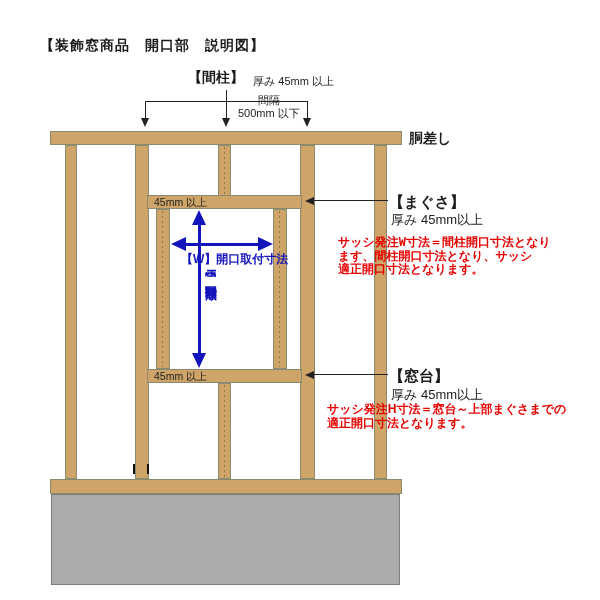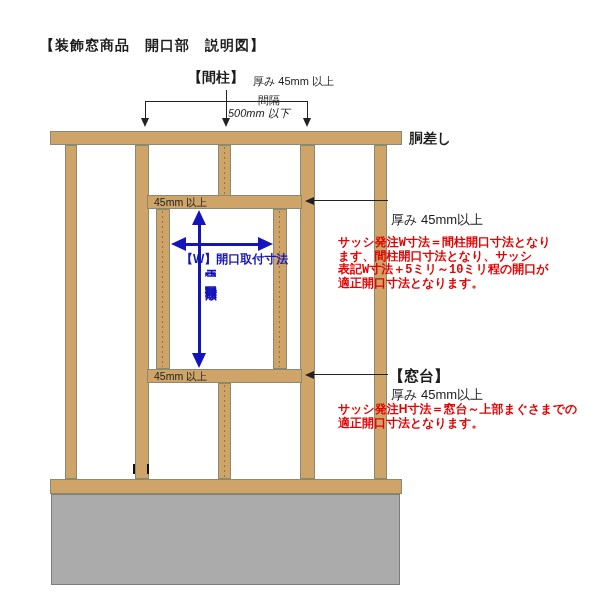--- a/index.html
+++ b/index.html
@@ -46,21 +46,21 @@
   <div class="abs lbl-bold" style="left:188px;top:62px;">【間柱】</div>
   <div class="abs lbl-sm" style="left:253px;top:67px;">厚み 45mm 以上</div>
   <div class="bline-v" style="left:226px;top:83px;height:28px;"></div>
   <div class="bline-h" style="left:145px;top:94px;width:162px;"></div>
   <div class="bline-v" style="left:145px;top:94px;height:17px;"></div>
   <div class="bline-v" style="left:307px;top:94px;height:17px;"></div>
   <div class="arr-down" style="left:141px;top:111px;"></div>
   <div class="arr-down" style="left:222px;top:111px;"></div>
   <div class="arr-down" style="left:303px;top:111px;"></div>
   <div class="abs lbl-sm" style="left:258px;top:86px;">間隔</div>
-  <div class="abs lbl-sm" style="left:228px;top:99px;font-style:italic;">500mm 以下</div>
+  <div class="abs lbl-sm" style="left:238px;top:99px;">500mm 以下</div>
 
   <div class="wood" style="left:50px;top:124px;width:352px;height:14px;"></div>
   <div class="abs lbl-bold" style="left:409px;top:123px;">胴差し</div>
 
   <div class="wood" style="left:65px;top:138px;width:12px;height:334px;"></div>
   <div class="wood" style="left:135px;top:138px;width:14px;height:334px;"></div>
   <div class="wood" style="left:300px;top:138px;width:15px;height:334px;"></div>
   <div class="wood" style="left:374px;top:138px;width:13px;height:334px;"></div>
 
   <div class="wood" style="left:218px;top:138px;width:13px;height:52px;"></div>
@@ -90,32 +90,32 @@
   <div class="bl-head-right" style="left:258px;top:230px;"></div>
   <div class="abs blue-lbl" style="left:181px;top:244px;">【W】開口取付寸法</div>
 
   <div class="bl-head-up" style="left:192px;top:203px;"></div>
   <div class="bl-line-v" style="left:198px;top:216px;height:132px;"></div>
   <div class="bl-head-down" style="left:192px;top:346px;"></div>
   <div class="abs blue-lbl blue-lbl-v" style="left:202px;top:262px;height:95px;">【H】開口取付寸法</div>
 
   <div class="arr-left" style="left:305px;top:190px;"></div>
   <div class="bline-h" style="left:313px;top:193px;width:75px;"></div>
+  <div class="abs lbl-bold-lg" style="left:389px;top:186px;">【まぐさ】</div>
   <div class="abs lbl-sub" style="left:391px;top:204px;">厚み 45mm以上</div>
 
   <div class="abs red-note" style="left:338px;top:230px;font-family:Liberation Mono, monospace;">
     <div>サッシ発注W寸法＝間柱開口寸法となり</div>
     <div>ます、間柱開口寸法となり、サッシ</div>
-    <div>表記W寸法＋5ミリ～10ミリ程の開口が</div>
     <div>適正開口寸法となります。</div>
   </div>
 
   <div class="arr-left" style="left:305px;top:364px;"></div>
   <div class="bline-h" style="left:313px;top:367px;width:75px;"></div>
   <div class="abs lbl-bold-lg" style="left:389px;top:360px;">【窓台】</div>
   <div class="abs lbl-sub" style="left:391px;top:379px;">厚み 45mm以上</div>
 
-  <div class="abs red-note" style="left:338px;top:396px;">
+  <div class="abs red-note" style="left:327px;top:396px;">
     <div>サッシ発注H寸法＝窓台～上部まぐさまでの</div>
     <div>適正開口寸法となります。</div>
   </div>
 
 </div>
 
 </body></html>

